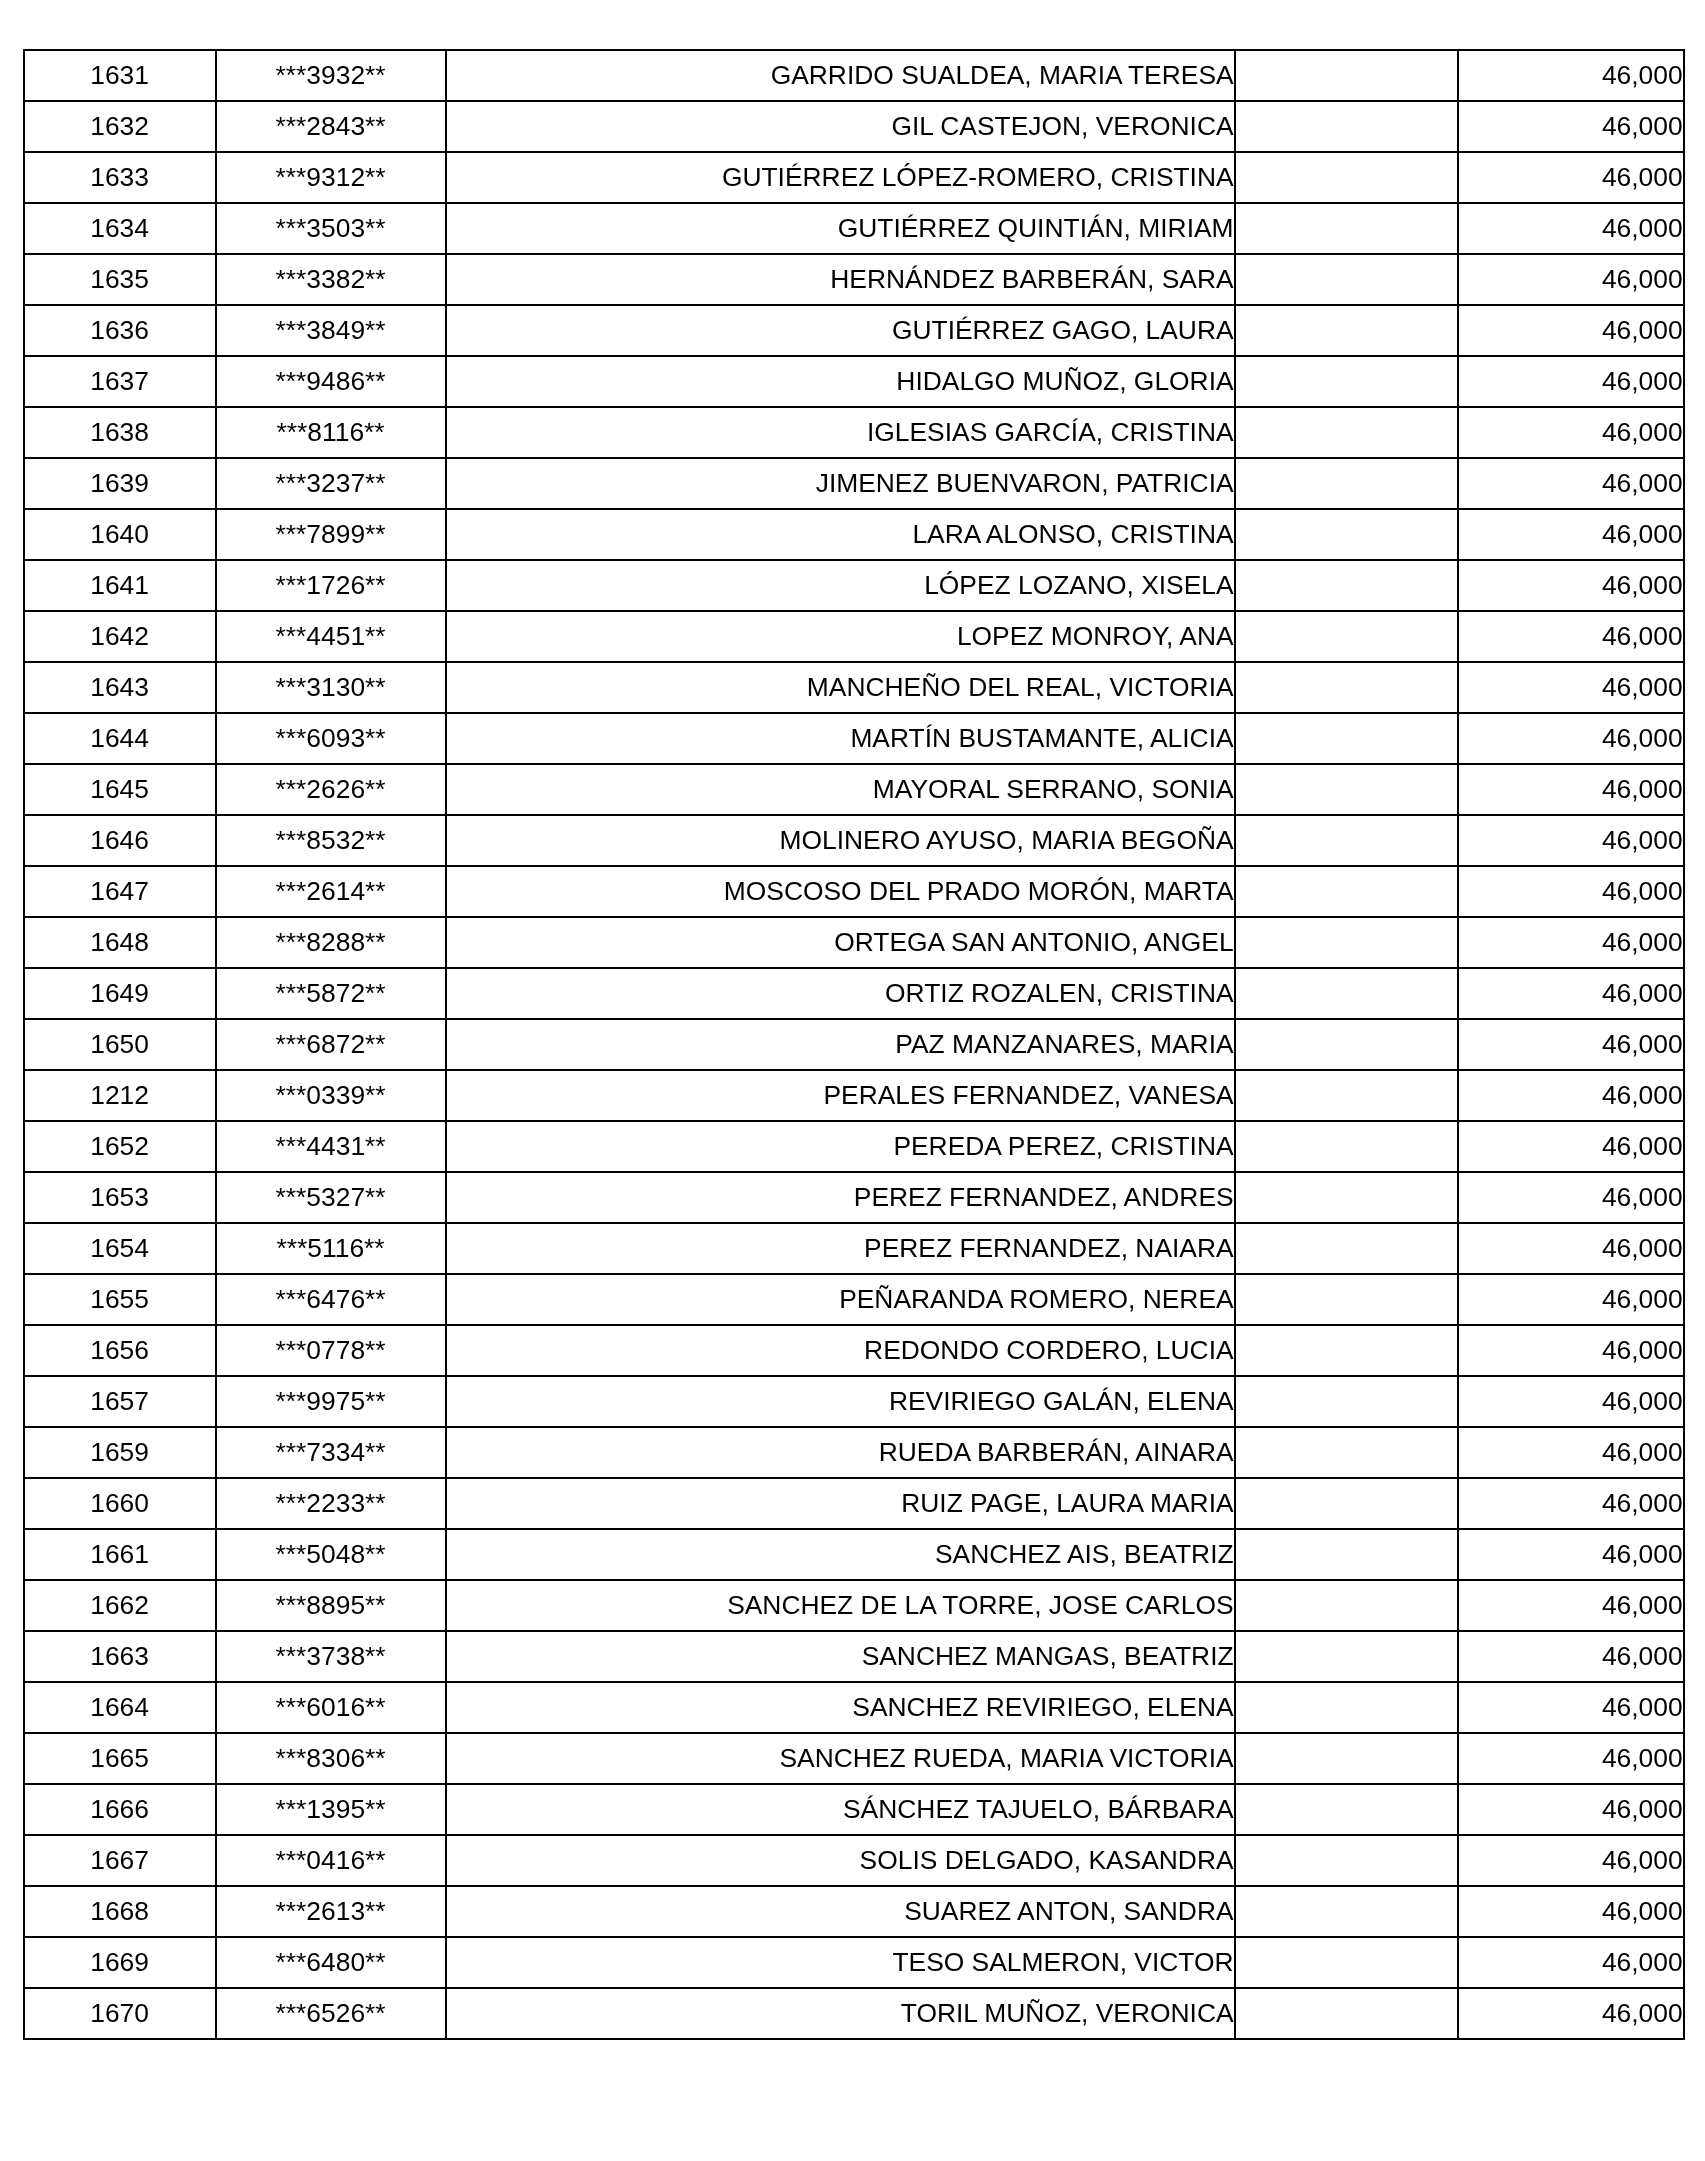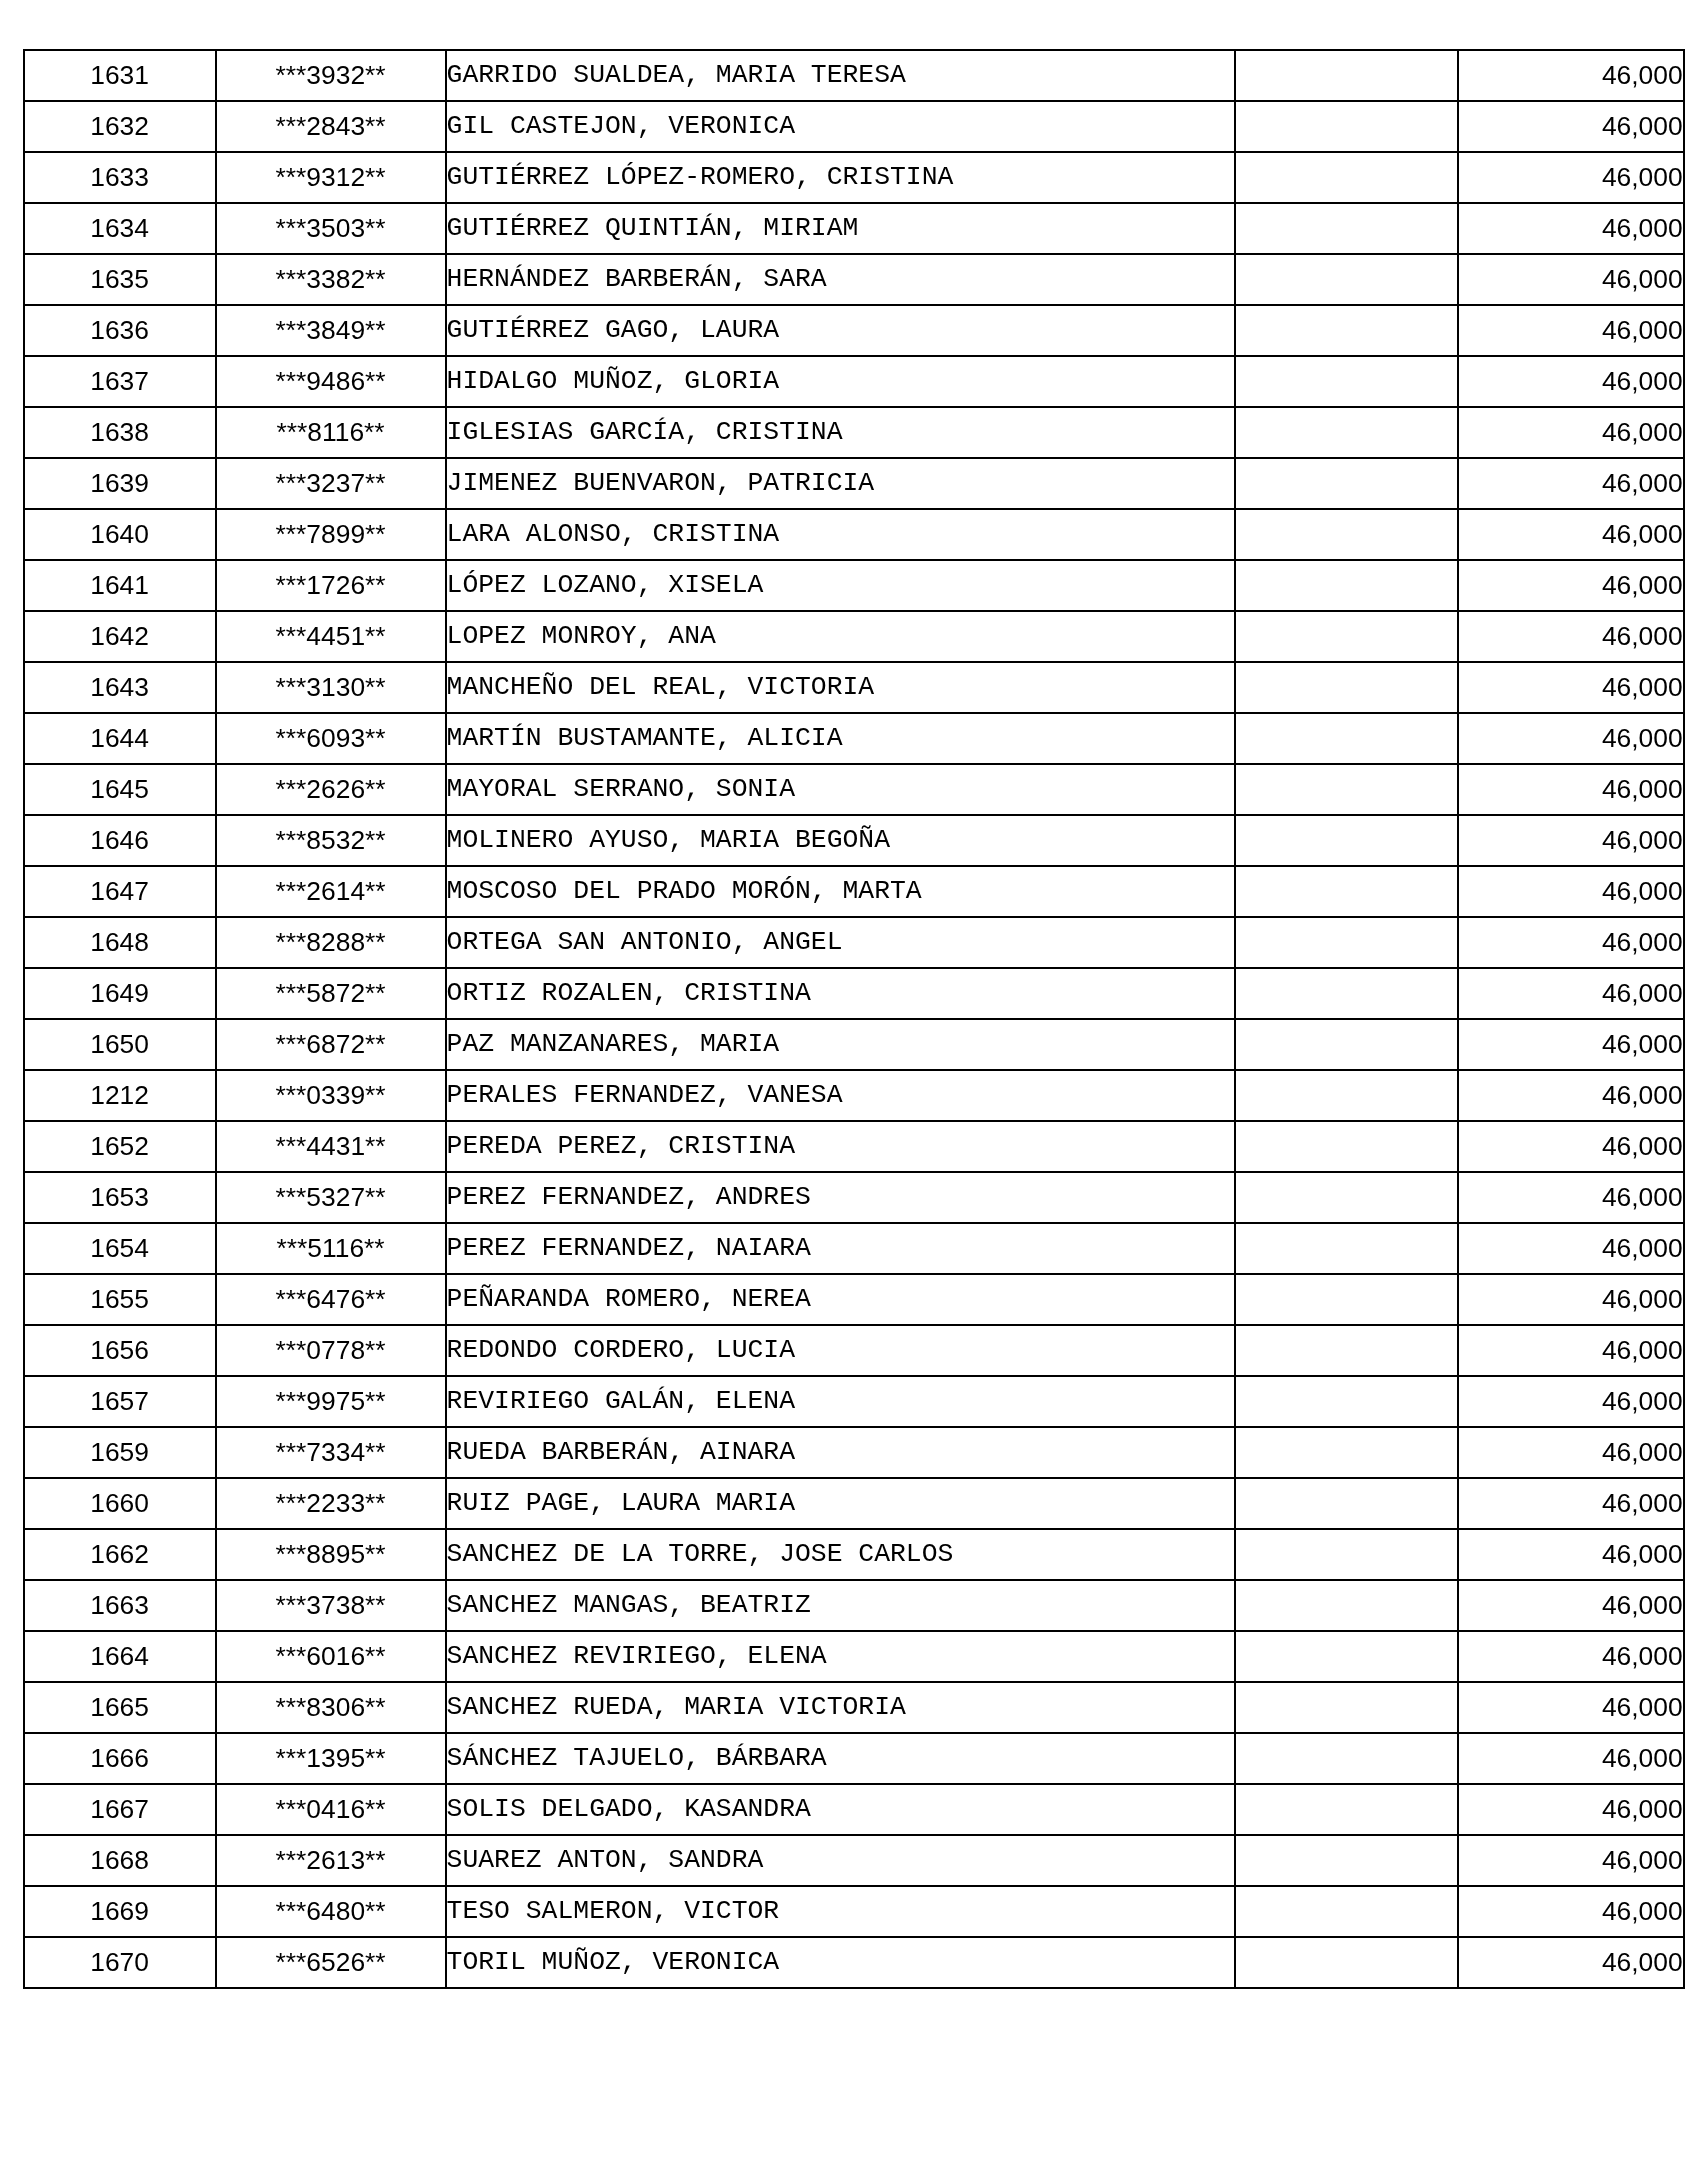--- a/index.html
+++ b/index.html
@@ -34,21 +34,21 @@
     font-size: 26.4px;
     line-height: 49px;
     color: #000000;
     overflow: hidden;
     white-space: nowrap;
     padding: 0;
     box-sizing: border-box;
   }
   td.col-num   { text-align: center; }
   td.col-id    { text-align: center; }
-  td.col-name  { text-align: left; padding-left: 13.6px; font-family: Liberation Mono, monospace; }
+  td.col-name  { text-align: right; padding-left: 13.6px; }
   td.col-empty { }
   td.col-score { text-align: right; }
 </style>
 </head>
 <body>
 
 <div class="page">
   <table class="results">
     <colgroup>
       <col style="width:192px">
@@ -255,20 +255,27 @@
           <td class="col-score">46,000</td>
         </tr>
         <tr>
           <td class="col-num">1660</td>
           <td class="col-id">***2233**</td>
           <td class="col-name">RUIZ PAGE, LAURA MARIA</td>
           <td class="col-empty"></td>
           <td class="col-score">46,000</td>
         </tr>
         <tr>
+          <td class="col-num">1661</td>
+          <td class="col-id">***5048**</td>
+          <td class="col-name">SANCHEZ AIS, BEATRIZ</td>
+          <td class="col-empty"></td>
+          <td class="col-score">46,000</td>
+        </tr>
+        <tr>
           <td class="col-num">1662</td>
           <td class="col-id">***8895**</td>
           <td class="col-name">SANCHEZ DE LA TORRE, JOSE CARLOS</td>
           <td class="col-empty"></td>
           <td class="col-score">46,000</td>
         </tr>
         <tr>
           <td class="col-num">1663</td>
           <td class="col-id">***3738**</td>
           <td class="col-name">SANCHEZ MANGAS, BEATRIZ</td>

